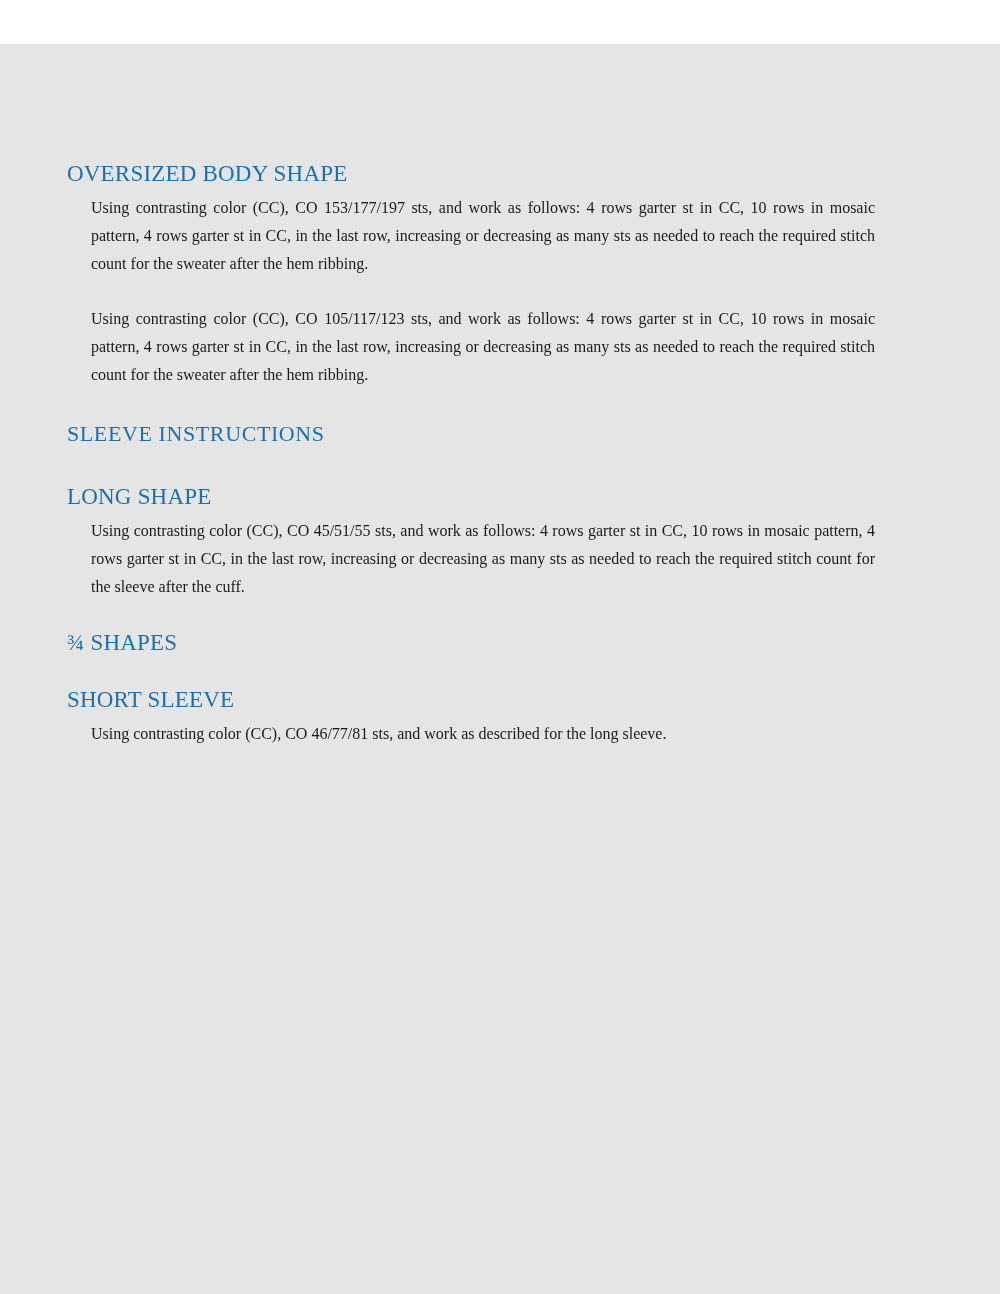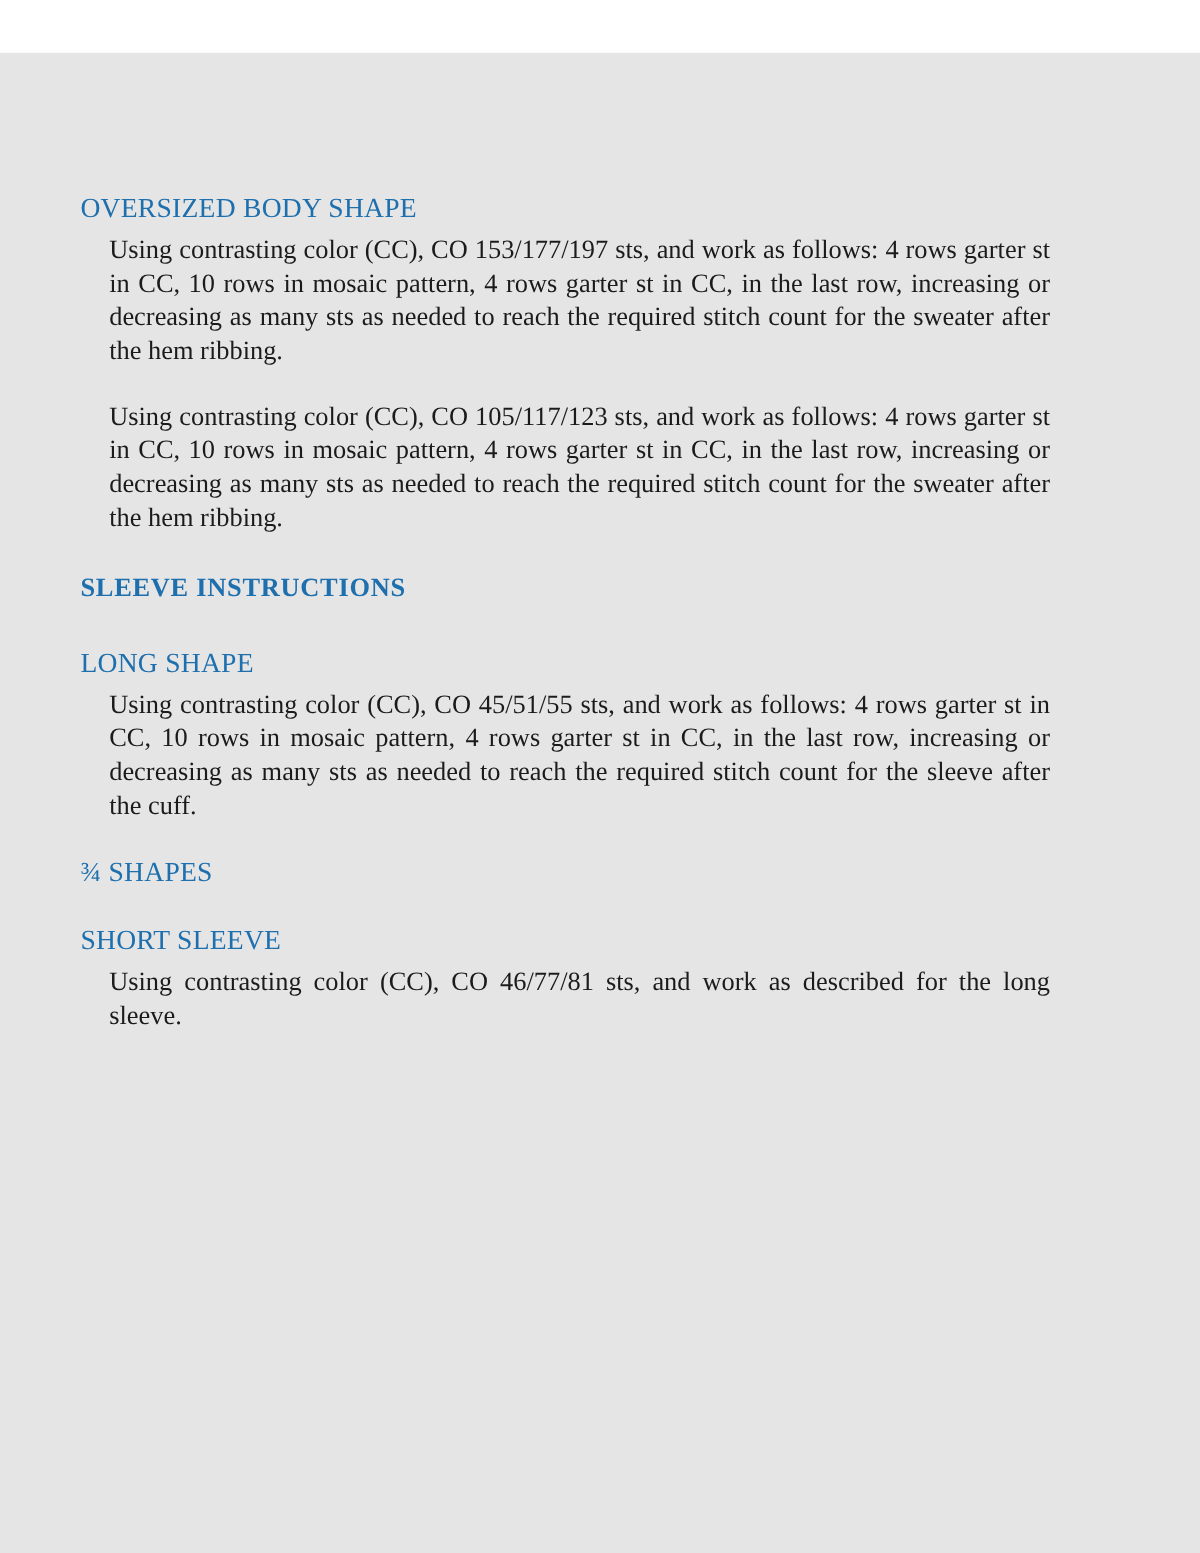--- a/index.html
+++ b/index.html
@@ -26,28 +26,28 @@
     font-size: 23px;
     line-height: 30px;
     font-weight: 400;
     color: #1e6fae;
     letter-spacing: 0.2px;
   }
   .main-heading {
     margin: 0 0 33px 0;
     font-size: 22px;
     line-height: 30px;
-    font-weight: 700;
+    font-weight: 400;
     color: #1e6fae;
     letter-spacing: 0.6px;
   }
   .body-paragraph {
     margin: 0;
     padding-left: 24px;
-    font-size: 22px;
+    font-size: 16px;
     line-height: 28px;
     color: #1b1b1b;
     text-align: justify;
     text-justify: inter-word;
     font-family: Liberation Serif, serif;
   }
   .spacer-above-main {
     height: 3px;
   }
 </style>

